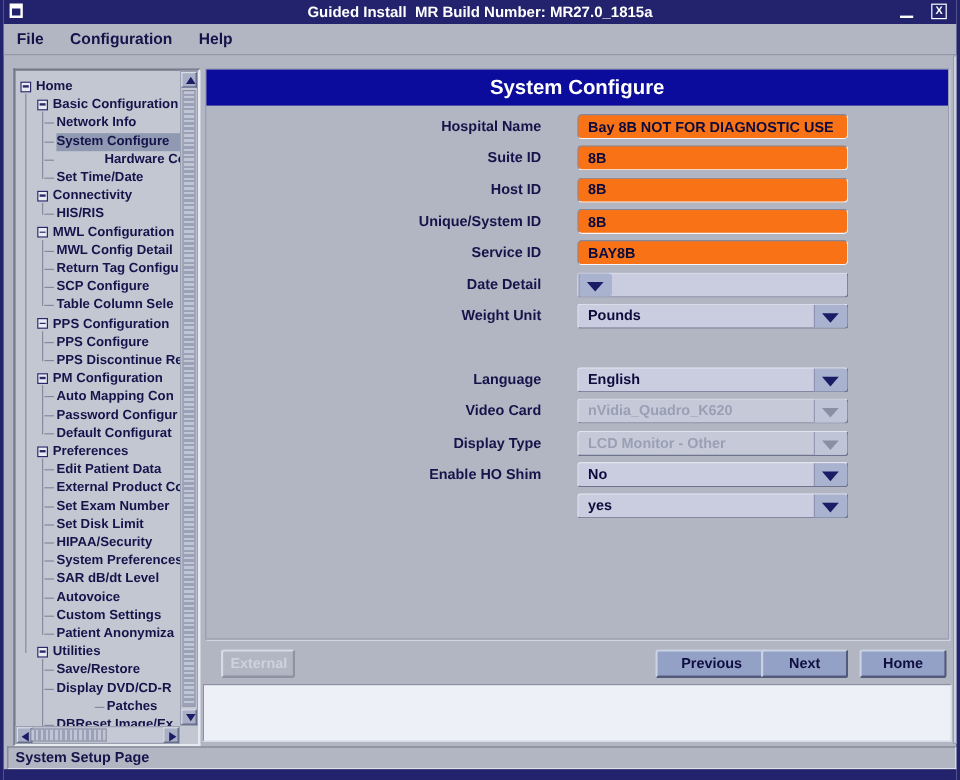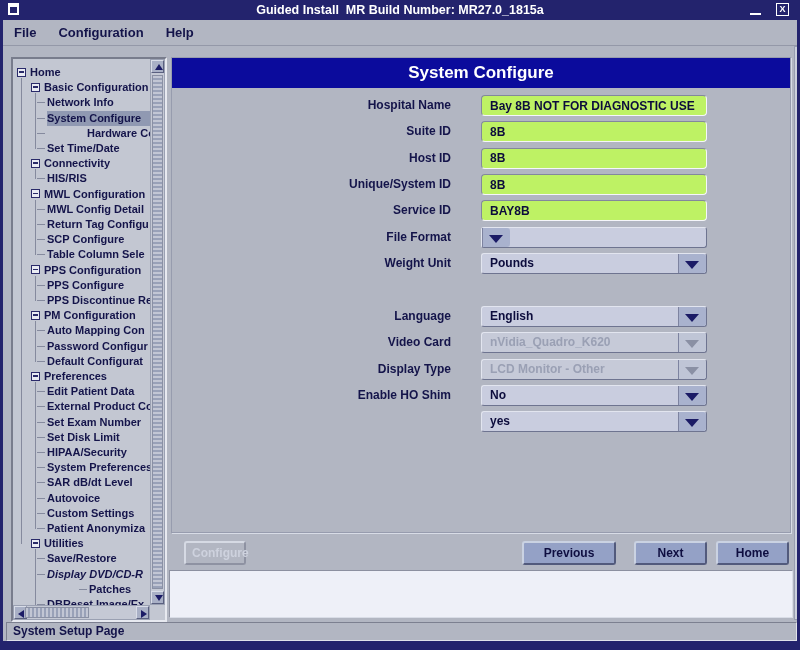--- a/index.html
+++ b/index.html
@@ -46,40 +46,40 @@
   
   #main-panel{position:absolute;left:168px;top:57px;width:620px;height:476px;background:#b2b6c2;
               border:1px solid #979cae;box-sizing:border-box;box-shadow:1px 1px 0 #d8dce6;}
   #main-header{position:absolute;left:0;top:0;width:100%;height:30px;background:#0b0b9c;color:#fff;
                font-size:17px;font-weight:bold;text-align:center;line-height:30px;}
   #form-rows{position:absolute;left:0;top:30px;width:100%;height:316px;}
   .form-row{position:absolute;left:0;width:100%;height:21px;}
   .f-label{position:absolute;left:0;top:0;width:279px;height:21px;line-height:21px;text-align:right;
            font-size:12px;font-weight:bold;color:#14144a;}
   .f-input{position:absolute;left:309px;top:0;width:226px;height:21px;box-sizing:border-box;
-           background:#bef264;border:1px solid;border-color:#83889c #f5f6fb #f5f6fb #83889c;border-radius:4px;
+           background:#f97316;border:1px solid;border-color:#83889c #f5f6fb #f5f6fb #83889c;border-radius:4px;
            font-family:"Liberation Sans",sans-serif;font-size:12px;font-weight:bold;color:#0c0c3c;padding:0 6px 0 8px;outline:none;}
   .f-combo{position:absolute;left:309px;top:0;width:226px;height:21px;box-sizing:border-box;display:flex;
            background:#c9cddf;border:1px solid;border-color:#e2e5ef #6e7490 #6e7490 #e2e5ef;border-radius:3px;}
   .f-combo-value{flex:1;line-height:19px;font-size:12px;font-weight:bold;color:#0c0c3c;padding-left:8px;
                  white-space:nowrap;overflow:hidden;}
   .f-combo-btn{position:relative;width:27px;background:#a9b2ce;border-left:1px solid #7d83a0;
                border-radius:0 3px 3px 0;}
   .f-combo-arrow{position:absolute;left:6px;top:7px;width:0;height:0;
                  border-left:7px solid transparent;border-right:7px solid transparent;border-top:8px solid #1b1b66;}
   .f-combo.disabled{background:#c6cad8;}
   .f-combo.disabled .f-combo-value{color:#9aa0b4;}
   .f-combo.disabled .f-combo-btn{background:#bfc5d6;}
   .f-combo.disabled .f-combo-arrow{border-top-color:#8a90a4;}
   
   .nav-btn{position:absolute;top:541px;height:24px;box-sizing:border-box;background:#94a1c6;
            border:2px solid;border-color:#cad2e2 #525a7c #525a7c #cad2e2;border-radius:3px;
            font-family:"Liberation Sans",sans-serif;font-size:12px;font-weight:bold;color:#0e0e40;text-align:center;}
   #btn-configure{left:181px;width:62px;background:#b2b6c2;border-color:#d6dae4 #8e92a2 #8e92a2 #d6dae4;color:#ced2de;}
-  #btn-previous{left:519px;width:94px;}
+  #btn-previous{left:543px;width:94px;}
   #btn-next{left:631px;width:73px;}
   #btn-home{left:713px;width:73px;}
   
   #message-panel{position:absolute;left:166px;top:570px;width:624px;height:48px;background:#eef0f8;box-sizing:border-box;
                  border:1px solid;border-color:#8c90a0 #d9dde7 #d9dde7 #8c90a0;}
   #right-scroll{position:absolute;left:791px;top:46px;width:6px;height:574px;background:#cdd1dd;border:1px solid #989eb0;box-sizing:border-box;}
   #statusbar{position:absolute;left:3px;top:622px;width:791px;height:19px;background:#b2b6c2;box-sizing:border-box;
              border:1px solid;border-color:#7c8090 #e0e2ea #e0e2ea #7c8090;
              font-size:12px;font-weight:bold;color:#14144a;line-height:17px;padding-left:6px;}
   #bottom-strip{position:absolute;left:0;top:641px;width:100%;height:9px;background:#23236d;}
@@ -229,21 +229,21 @@
           <span class="tlabel" style="left: 34px;">Patient Anonymiza</span>
         </div>
         <div class="tree-row" style="top: 477.2px;">
           <span class="tbox" style="left: 18px;"></span>
           <span class="tlabel" style="left: 31px;">Utilities</span>
         </div>
         <div class="tree-row" style="top: 492.4px;">
           <span class="tick" style="left: 24px; width: 8px;"></span>
           <span class="tlabel" style="left: 34px;">Save/Restore</span>
         </div>
-        <div class="tree-row" style="top: 507.6px; font-style: italic;">
+        <div class="tree-row" style="top: 507.6px;">
           <span class="tick" style="left: 24px; width: 8px;"></span>
           <span class="tlabel" style="left: 34px;">Display DVD/CD-R</span>
         </div>
         <div class="tree-row" style="top: 522.8px; margin-left: 42px;">
           <span class="tick" style="left: 24px; width: 8px;"></span>
           <span class="tlabel" style="left: 34px;">Patches</span>
         </div>
         <div class="tree-row" style="top: 538px;">
           <span class="tick" style="left: 24px; width: 8px;"></span>
           <span class="tlabel" style="left: 34px;">DBReset Image/Ex</span>
@@ -294,21 +294,21 @@
         </div>
         <div class="form-row" style="top: 86.05px;">
           <div class="f-label">Unique/System ID</div>
           <input class="f-input" readonly="" value="8B" style="">
         </div>
         <div class="form-row" style="top: 112.4px;">
           <div class="f-label">Service ID</div>
           <input class="f-input" readonly="" value="BAY8B" style="">
         </div>
         <div class="form-row" style="top: 138.75px;">
-          <div class="f-label">File Format</div>
+          <div class="f-label">Date Detail</div>
           <div class="f-combo">
             <span class="f-combo-btn">
               <span class="f-combo-arrow"></span>
             </span>
           </div>
         </div>
         <div class="form-row" style="top: 165.1px;">
           <div class="f-label">Weight Unit</div>
           <div class="f-combo">
             <span class="f-combo-value">Pounds</span>
@@ -357,21 +357,21 @@
           <div class="f-combo">
             <span class="f-combo-value">yes</span>
             <span class="f-combo-btn">
               <span class="f-combo-arrow"></span>
             </span>
           </div>
         </div>
       </div>
   </div>
 
-  <button id="btn-configure" class="nav-btn" disabled="">Configure</button>
+  <button id="btn-configure" class="nav-btn" disabled="">External</button>
   <button id="btn-previous" class="nav-btn">Previous</button>
   <button id="btn-next" class="nav-btn">Next</button>
   <button id="btn-home" class="nav-btn">Home</button>
 
   <div id="message-panel"></div>
   <div id="right-scroll"></div>
   <div id="statusbar">System Setup Page</div>
   <div id="bottom-strip"></div>
 </div>
 

